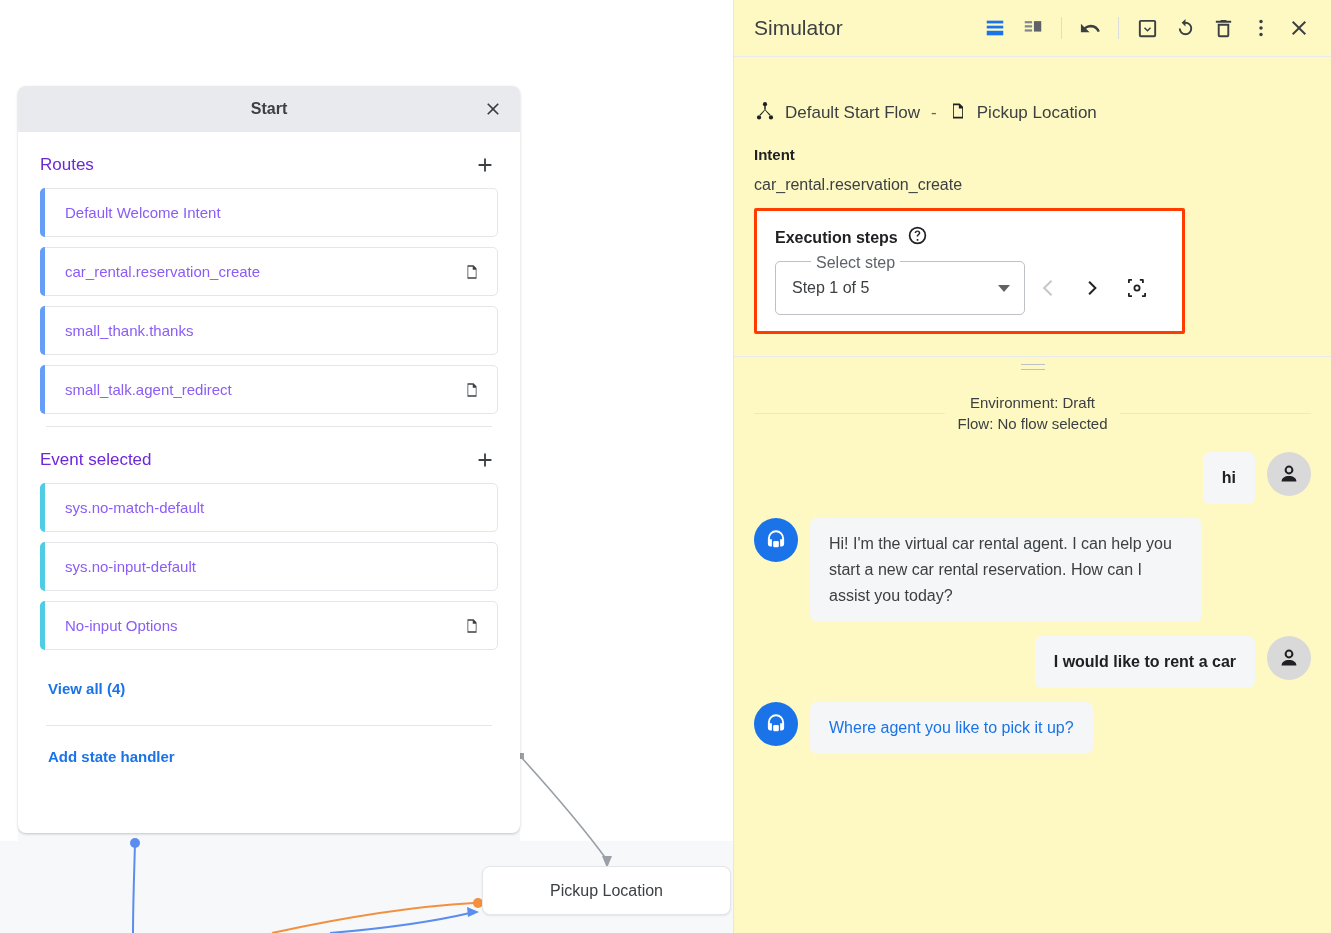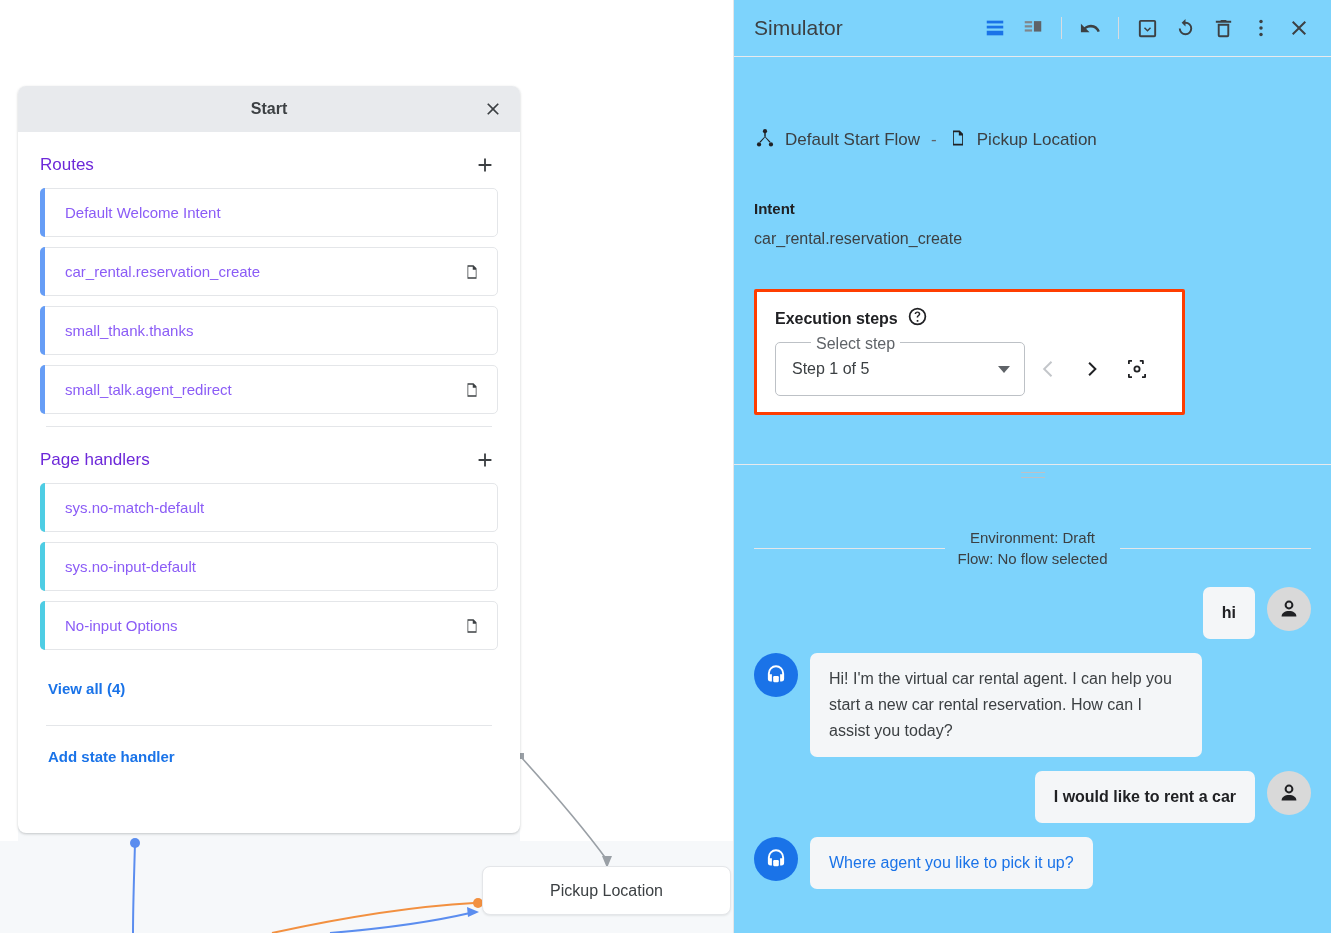--- a/index.html
+++ b/index.html
@@ -108,23 +108,23 @@
     cursor: pointer;
   }
   .flow-node-label { font-size: 16px; color: #3c4043; }
 
   .edges { position: absolute; left: 0; top: 0; width: 733px; height: 933px; pointer-events: none; }
 
   
   .sim {
     position: absolute; left: 733px; top: 0;
     width: 598px; height: 933px;
-    background: #7dd3fc;
+    background: #fef9c3;
     border-left: 1px solid #e4e6e9;
-    display: flex; flex-direction: column; gap: 27px;
+    display: flex; flex-direction: column;
   }
   .sim-topbar {
     height: 57px; flex: none;
     display: flex; align-items: center;
     padding: 0 14px 0 20px;
     border-bottom: 1px solid #e8eaed;
   }
   .sim-title { font-size: 21px; color: #3c4043; font-weight: 400; }
   .sim-topbar-icons { margin-left: auto; display: flex; align-items: center; gap: 2px; }
   .ticon {
@@ -291,21 +291,21 @@
               <svg width="18" height="20" viewBox="0 0 24 24">
                   <path d="M14 3H6v18h12V7zm3 16H7V5h6v4h4z" fill="#3c4043"></path>
                 </svg>
             </span>
           </div>
         </div>
 
         <div class="divider-line"></div>
 
         <div class="sect-head">
-          <span class="sect-title">Page handlers</span>
+          <span class="sect-title">Event selected</span>
           <span class="plus-btn">
             <svg width="22" height="22" viewBox="0 0 24 24">
                 <path d="M19 13h-6v6h-2v-6H5v-2h6V5h2v6h6z" fill="#3c4043"></path>
               </svg>
           </span>
         </div>
         <div class="list">
           <div class="list-row event">
             <span class="list-row-label">sys.no-match-default</span>
           </div>

